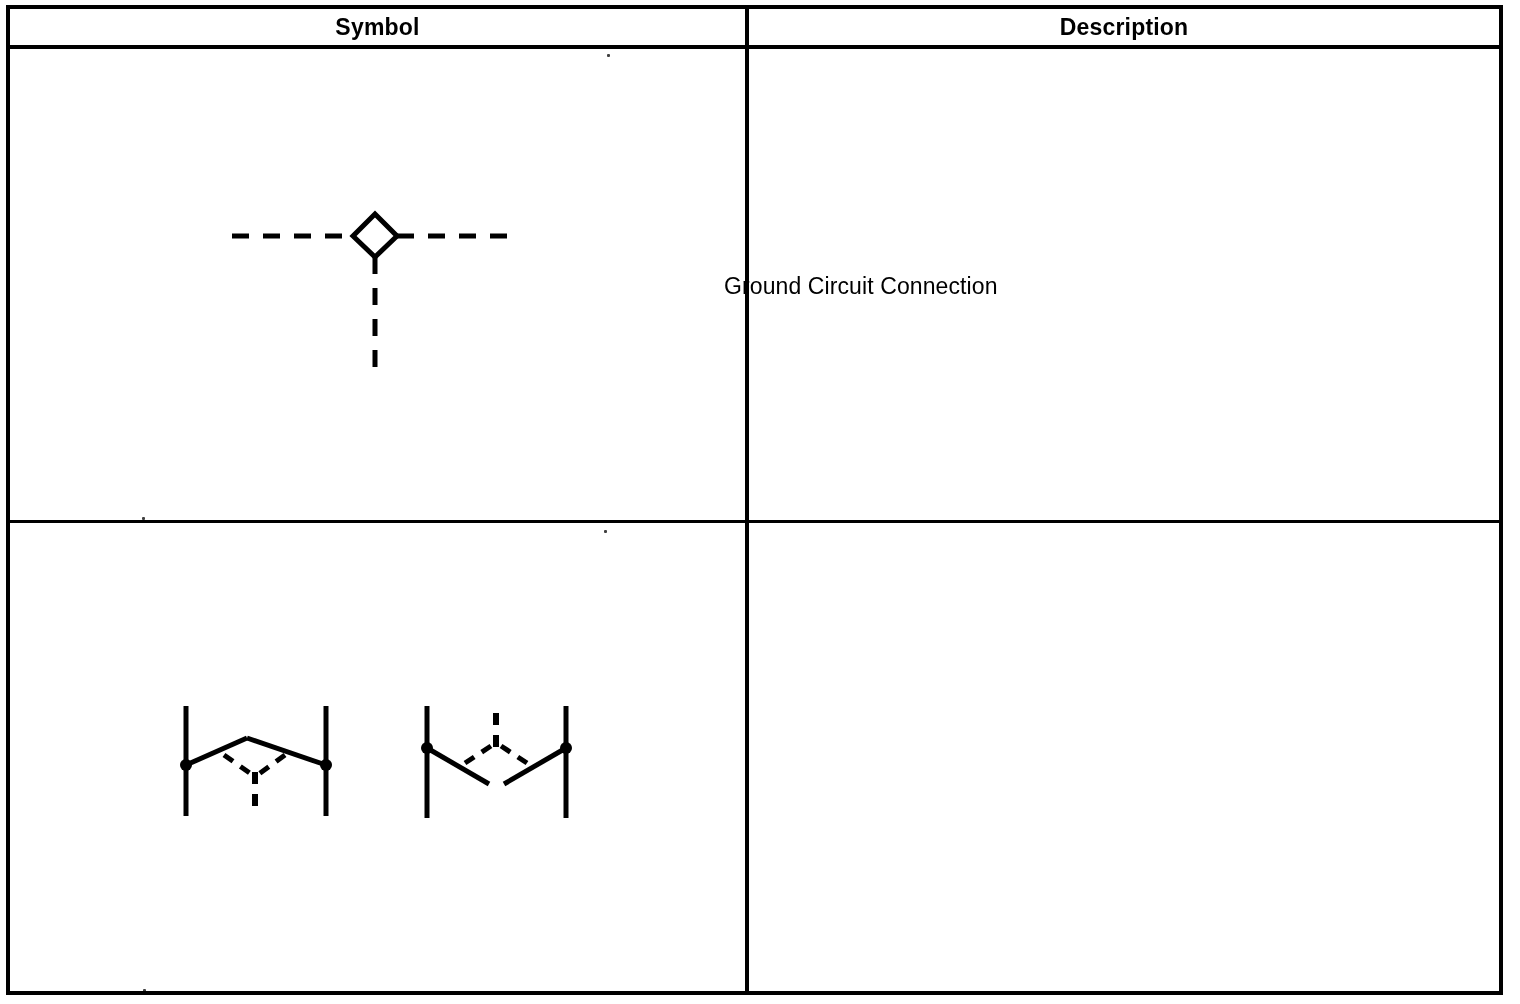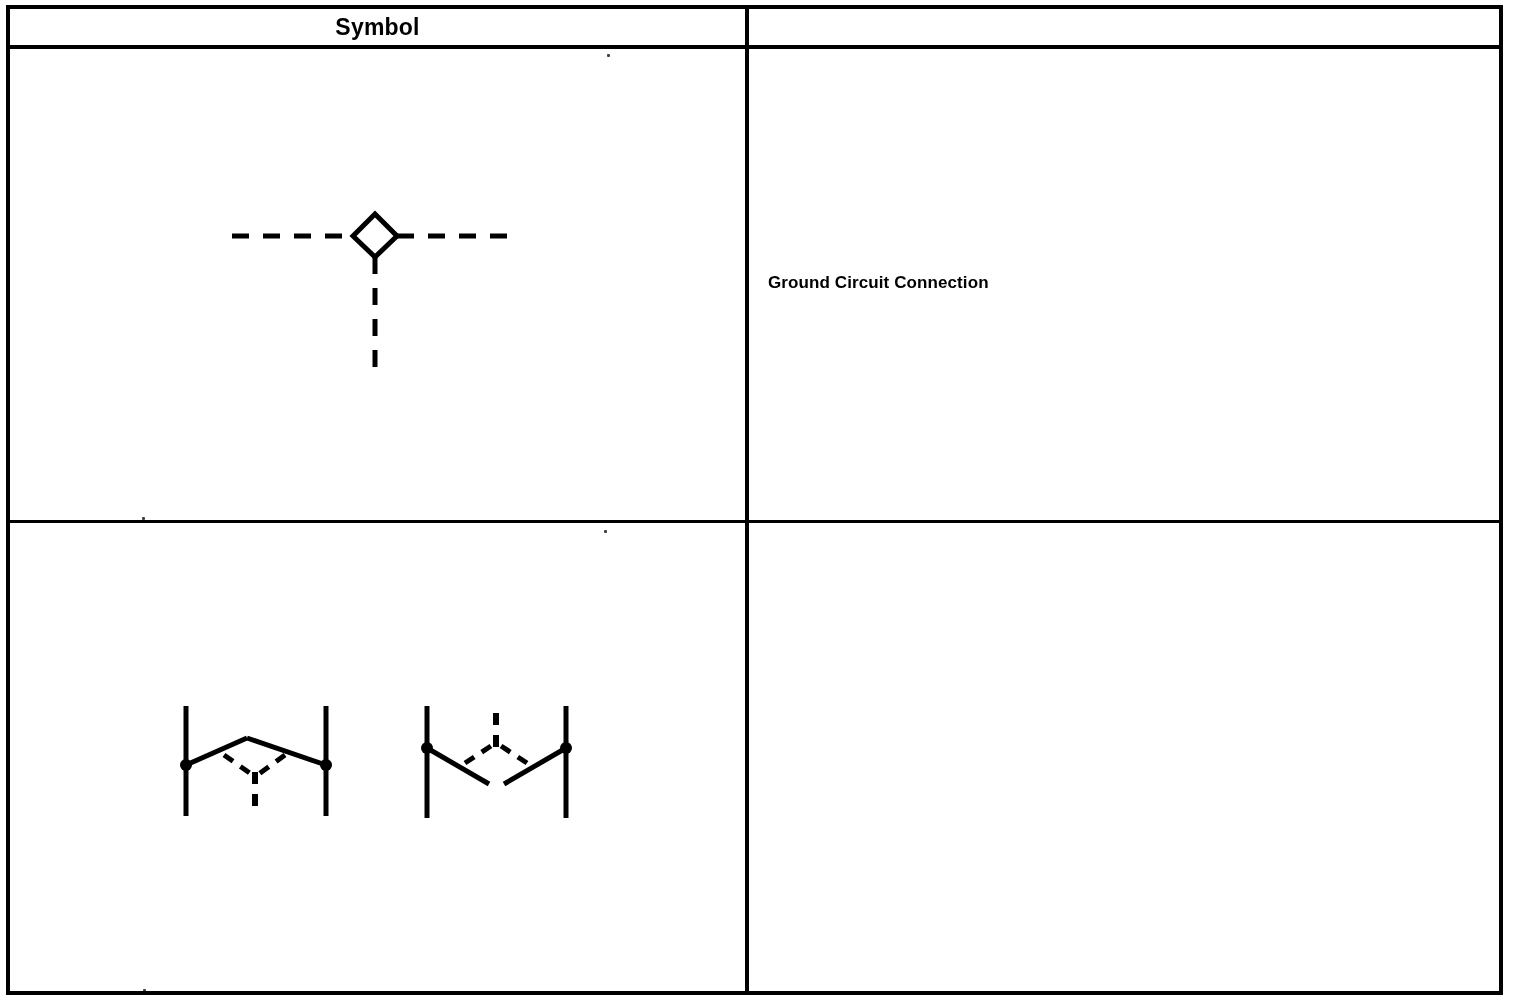--- a/index.html
+++ b/index.html
@@ -76,23 +76,23 @@
     font-weight: bold;
     text-align: center;
     letter-spacing: 0.2px;
   }
   .hdr-symbol { left: 10px;  width: 735px; }
   .hdr-desc   { left: 749px; width: 750px; }
 
   
   .desc-text {
     position: absolute;
-    left: 768px;
-    font-size: 17px;
-    font-weight: bold;
+    left: 724px;
+    font-size: 23px;
+    font-weight: normal;
     white-space: nowrap;
     letter-spacing: 0.1px;
   }
   .desc-row1 { top: 273px; }
   .desc-row2 { top: 749px; }
 
   
   .symbol-svg {
     position: absolute;
     left: 0;
@@ -116,20 +116,21 @@
 <body>
 
 <div id="page">
 
   <div class="table-frame"></div>
   <div class="col-divider"></div>
   <div class="hdr-separator"></div>
   <div class="row-separator"></div>
 
   <div class="hdr-cell hdr-symbol">Symbol</div>
+  <div class="hdr-cell hdr-desc">Description</div>
 
   <div class="desc-text desc-row1">Ground Circuit Connection</div>
 
   <svg class="symbol-svg" viewBox="0 0 1520 1004" xmlns="http://www.w3.org/2000/svg">
 
     <g>
 
       <line x1="232" y1="236" x2="353" y2="236" stroke="#000" stroke-width="5" stroke-dasharray="17,14"></line>
 
       <line x1="397" y1="236" x2="518" y2="236" stroke="#000" stroke-width="5" stroke-dasharray="17,14"></line>

